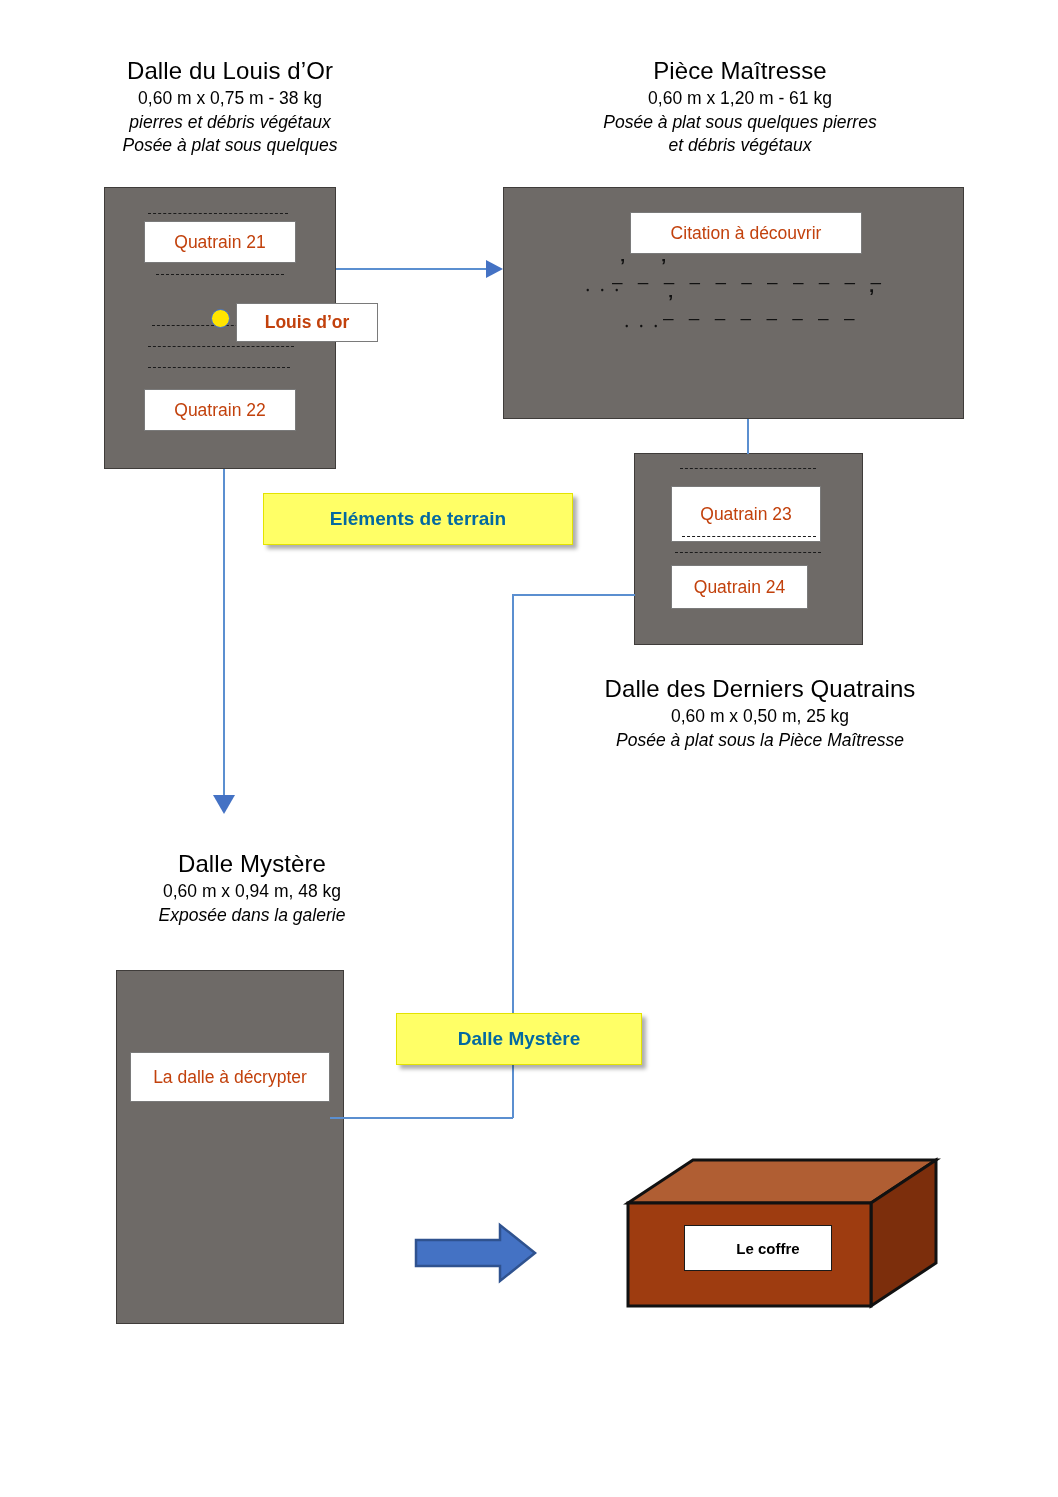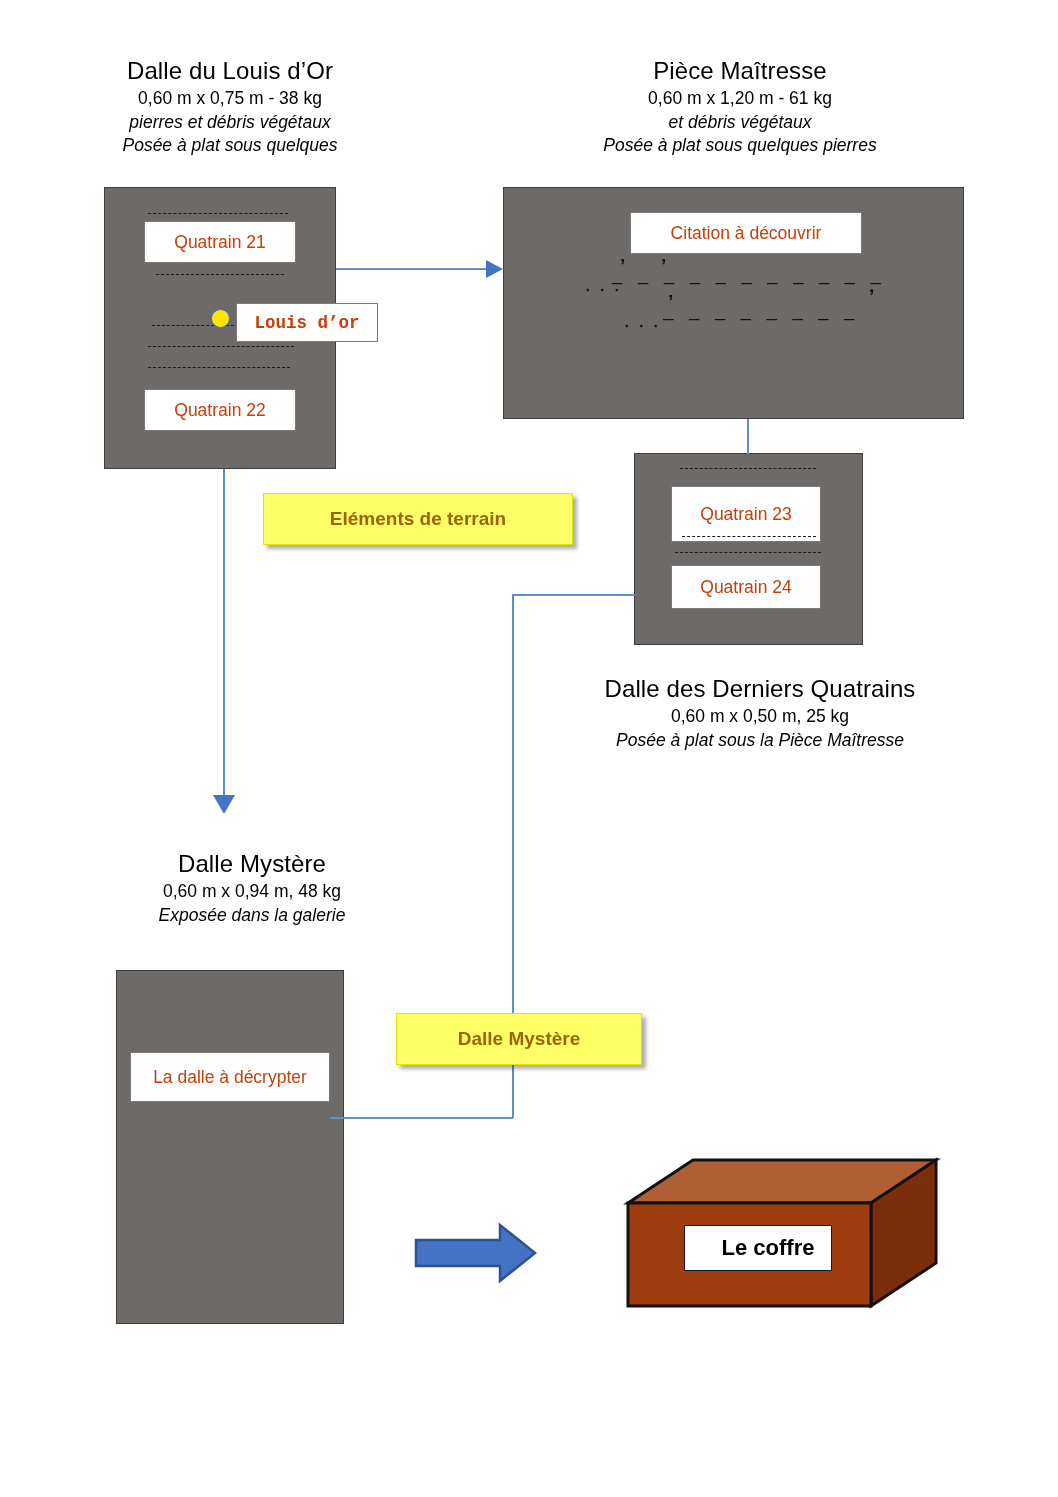--- a/index.html
+++ b/index.html
@@ -62,34 +62,34 @@
     background: #ffffff;
     border: 1px solid #7a7a7a;
     box-sizing: border-box;
     display: flex;
     align-items: center;
     justify-content: center;
     font-size: 17.5px;
     color: #c2410c;
     white-space: nowrap;
   }
-  .wbox.bold { font-weight: bold; font-family: Liberation Mono, monospace; }
+  .wbox.bold { font-weight: bold; }
 
   
   .ybox {
     position: absolute;
     background: #FFFF66;
     border: 1px solid #e3e300;
     box-sizing: border-box;
     display: flex;
     align-items: center;
     justify-content: center;
     font-weight: bold;
     font-size: 19px;
-    color: #a16207;
+    color: #0369a1;
     white-space: nowrap;
     box-shadow: 4px 4px 4px rgba(0,0,0,0.32);
     z-index: 6;
   }
 
   
   .conn {
     position: absolute;
     background: #5B8FD0;
   }
@@ -146,21 +146,21 @@
   
   .chest { position: absolute; z-index: 2; }
   .chest-label {
     position: absolute;
     background: #ffffff;
     border: 1px solid #1a1a1a;
     display: flex;
     align-items: center;
     justify-content: center;
     font-weight: bold;
-    font-size: 22px;
+    font-size: 15px;
     white-space: nowrap;
     z-index: 3;
     box-sizing: border-box;
     padding-left: 20px;
   }
 </style>
 </head>
 <body>
 
 <div id="canvas">
@@ -168,22 +168,22 @@
   <div class="caption" style="left:80px; top:55px; width:300px;">
     <div class="cap-title">Dalle du Louis d’Or</div>
     <div class="cap-dims">0,60 m x 0,75 m - 38 kg</div>
     <div class="cap-note">pierres et débris végétaux</div>
     <div class="cap-note">Posée à plat sous quelques</div>
   </div>
 
   <div class="caption" style="left:580px; top:55px; width:320px;">
     <div class="cap-title">Pièce Maîtresse</div>
     <div class="cap-dims">0,60 m x 1,20 m - 61 kg</div>
+    <div class="cap-note">Posée à plat sous quelques pierres</div>
     <div class="cap-note">et débris végétaux</div>
-    <div class="cap-note">Posée à plat sous quelques pierres</div>
   </div>
 
   <div class="slab" style="left:104px; top:187px; width:232px; height:282px;"></div>
 
   <div class="dashline" style="left:148px; top:213px; width:140px;"></div>
   <div class="wbox" style="left:144px; top:221px; width:152px; height:42px;">Quatrain 21</div>
   <div class="dashline" style="left:156px; top:274px; width:128px;"></div>
 
   <div class="dashline" style="left:152px; top:325px; width:136px;"></div>
   <div class="coin" style="left:211px; top:309px; width:19px; height:19px;"></div>
@@ -206,21 +206,21 @@
   <div class="redact-mark" style="left:668px; top:291px;">’</div>
   <div class="redact-line" style="left:622px; top:307px;">․․․</div>
   <div class="redact-line" style="left:663px; top:307px;">– – – – – – – –</div>
 
   <div class="slab" style="left:634px; top:453px; width:229px; height:192px;"></div>
 
   <div class="dashline" style="left:680px; top:468px; width:136px;"></div>
   <div class="wbox" style="left:671px; top:486px; width:150px; height:56px;">Quatrain 23</div>
   <div class="dashline" style="left:682px; top:536px; width:134px;"></div>
   <div class="dashline" style="left:675px; top:552px; width:146px;"></div>
-  <div class="wbox" style="left:671px; top:565px; width:150px; height:44px;">Quatrain 24</div>
+  <div class="wbox" style="left:671px; top:565px; width:137px; height:44px;">Quatrain 24</div>
 
   <div class="caption" style="left:568px; top:673px; width:384px;">
     <div class="cap-title">Dalle des Derniers Quatrains</div>
     <div class="cap-dims">0,60 m x 0,50 m, 25 kg</div>
     <div class="cap-note">Posée à plat sous la Pièce Maîtresse</div>
   </div>
 
   <div class="caption" style="left:92px; top:848px; width:320px;">
     <div class="cap-title">Dalle Mystère</div>
     <div class="cap-dims">0,60 m x 0,94 m, 48 kg</div>

